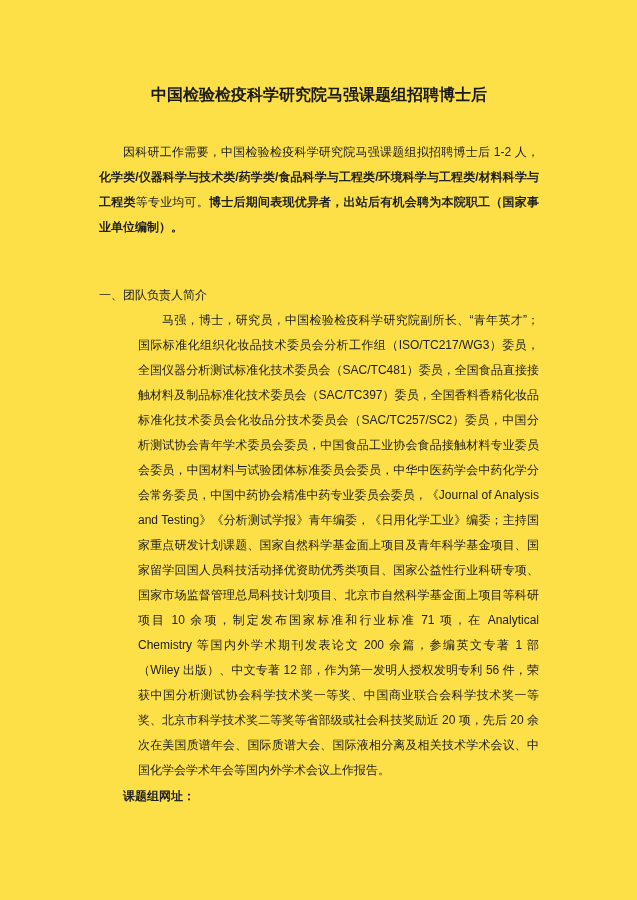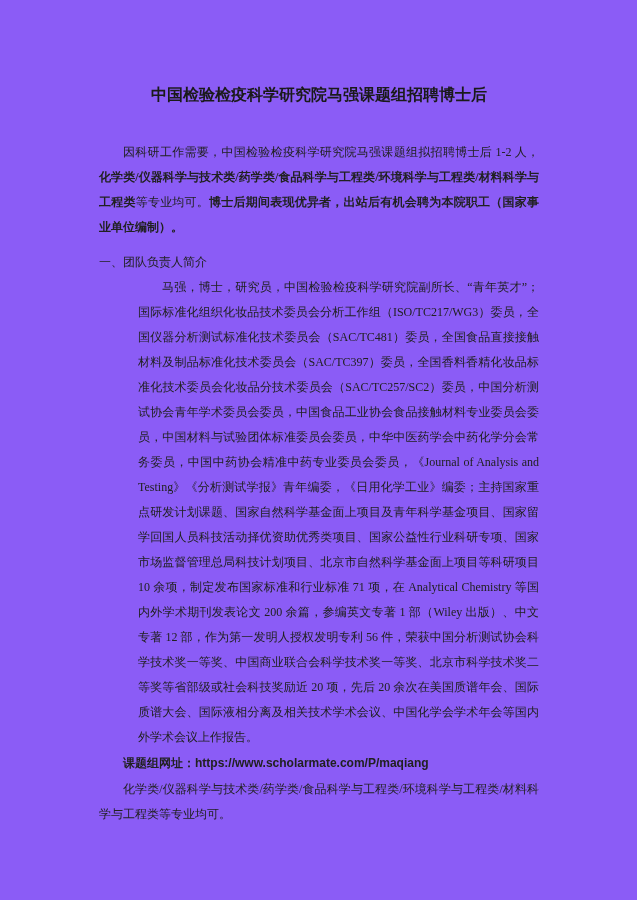--- a/index.html
+++ b/index.html
@@ -5,46 +5,45 @@
   html, body {
     margin: 0;
     padding: 0;
     background: #ffffff;
   }
   .page {
     position: relative;
     width: 637px;
     height: 900px;
     box-sizing: border-box;
-    background: #8b5cf6;
+    background: #fde047;
     padding: 84px 98px 0 99px;
     color: #212121;
     font-family: "Liberation Sans", "DejaVu Sans", sans-serif;
     font-size: 12px;
     overflow: hidden;
   }
   .title {
     margin: 0;
     font-size: 16px;
     font-weight: bold;
     text-align: center;
     line-height: 22px;
     color: #1a1a1a;
   }
   .para {
     margin: 0;
     text-align: justify;
     line-height: 25px;
     word-break: break-word;
-    font-family: Liberation Serif, serif;
   }
   .indent { text-indent: 2em; }
   .b { font-weight: bold; }
   .intro-p { margin-top: 34px; }
-  .section-heading { margin-top: 10px; line-height: 25px; }
+  .section-heading { margin-top: 43px; line-height: 25px; }
   .bio-p { margin-top: 0; margin-left: 39px; }
   .urls {
     display: flex;
     align-items: flex-start;
     padding-left: 2em;
     font-weight: bold;
     line-height: 27px;
     margin: 0;
   }
   .urls .label { flex: none; }
@@ -62,20 +61,18 @@
 
   <p class="para indent intro-p"><span>因科研工作需要，中国检验检疫科学研究院马强课题组拟招聘博士后 1-2 人，</span><span class="b">化学类/仪器科学与技术类/药学类/食品科学与工程类/环境科学与工程类/材料科学与工程类</span><span>等专业均可。</span><span class="b">博士后期间表现优异者，出站后有机会聘为本院职工（国家事业单位编制）。</span></p>
 
   <p class="para section-heading">一、团队负责人简介</p>
 
   <p class="para indent bio-p">马强，博士，研究员，中国检验检疫科学研究院副所长、“青年英才”；国际标准化组织化妆品技术委员会分析工作组（ISO/TC217/WG3）委员，全国仪器分析测试标准化技术委员会（SAC/TC481）委员，全国食品直接接触材料及制品标准化技术委员会（SAC/TC397）委员，全国香料香精化妆品标准化技术委员会化妆品分技术委员会（SAC/TC257/SC2）委员，中国分析测试协会青年学术委员会委员，中国食品工业协会食品接触材料专业委员会委员，中国材料与试验团体标准委员会委员，中华中医药学会中药化学分会常务委员，中国中药协会精准中药专业委员会委员，《Journal of Analysis and Testing》《分析测试学报》青年编委，《日用化学工业》编委；主持国家重点研发计划课题、国家自然科学基金面上项目及青年科学基金项目、国家留学回国人员科技活动择优资助优秀类项目、国家公益性行业科研专项、国家市场监督管理总局科技计划项目、北京市自然科学基金面上项目等科研项目 10 余项，制定发布国家标准和行业标准 71 项，在 Analytical Chemistry 等国内外学术期刊发表论文 200 余篇，参编英文专著 1 部（Wiley 出版）、中文专著 12 部，作为第一发明人授权发明专利 56 件，荣获中国分析测试协会科学技术奖一等奖、中国商业联合会科学技术奖一等奖、北京市科学技术奖二等奖等省部级或社会科技奖励近 20 项，先后 20 余次在美国质谱年会、国际质谱大会、国际液相分离及相关技术学术会议、中国化学会学术年会等国内外学术会议上作报告。</p>
 
   <div class="urls">
     <span class="label">课题组网址：</span>
     <span class="url-list">
-      <span>https://www.scholarmate.com/P/maqiang</span>
     </span>
   </div>
 
 
-  <p class="para indent">化学类/仪器科学与技术类/药学类/食品科学与工程类/环境科学与工程类/材料科学与工程类等专业均可。</p>
 
 </div>
 
 </body></html>

